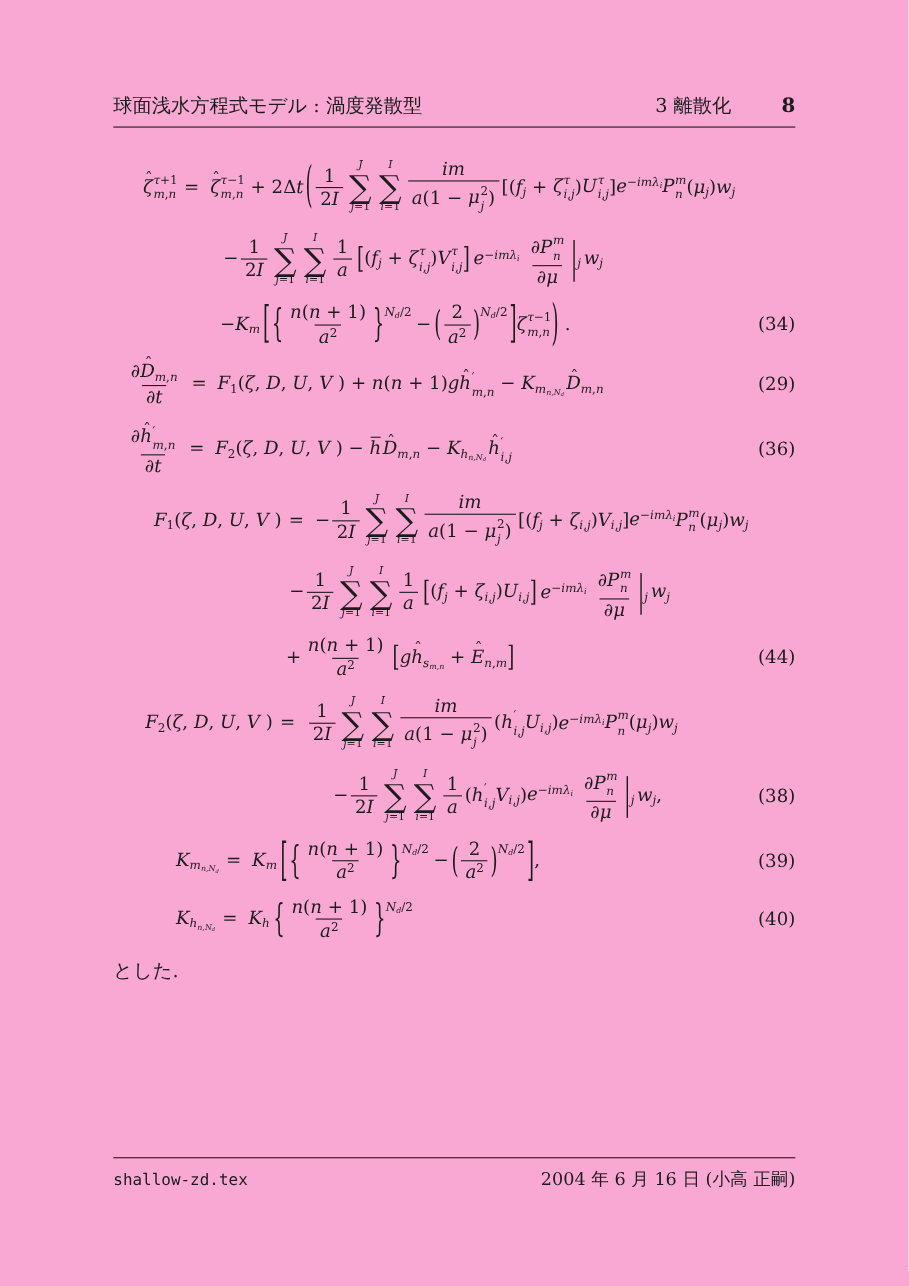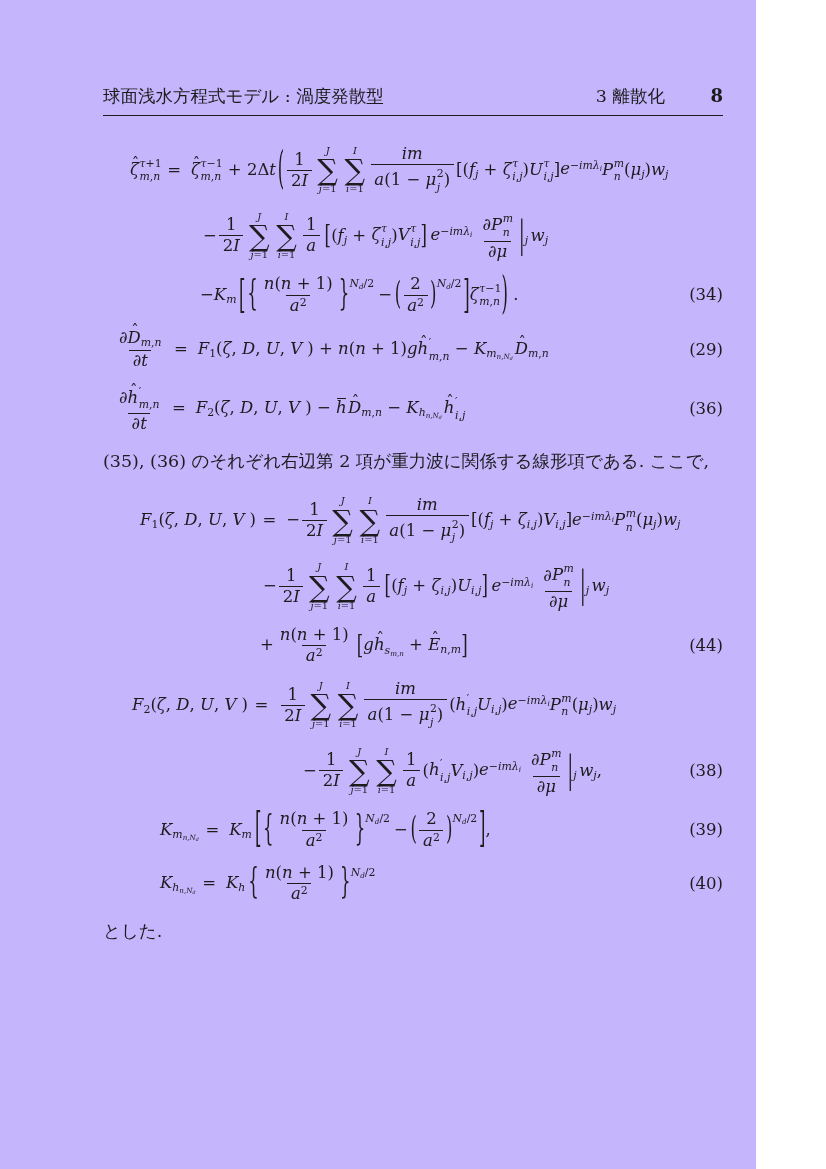--- a/index.html
+++ b/index.html
@@ -1,16 +1,16 @@
 <!DOCTYPE html>
 <html><head>
 <meta charset="utf-8">
 <style>
   html,body{margin:0;padding:0;background:#ffffff;}
-  .page{position:relative;width:756px;height:1169px;background:#c4b5fd;color:#1c1c1c;
+  .page{position:relative;width:826px;height:1169px;background:#f9a8d4;color:#1c1c1c;
         font-family:"DejaVu Serif","Liberation Serif",serif;overflow:hidden;}
   .content{position:absolute;left:103px;top:84px;width:620px;}
   header.running{display:flex;justify-content:space-between;align-items:baseline;
         border-bottom:1.6px solid #1c1c1c;padding-bottom:7px;font-size:17.5px;}
   .hright{white-space:nowrap;}
   .hsec{font-weight:normal;margin-right:40px;}
   .hpage{font-weight:bold;font-size:18px;}
   main{margin-top:29px;font-size:17.5px;}
   main p{margin:0 0 21px 0;line-height:1.52;text-align:justify;}
   p.closing{margin-top:6px;}
@@ -168,21 +168,20 @@
                         </span></span></span></span>
                   <span class="fden"><span class="mtxt"><span class="it">∂t</span></span></span>
                 </span><span class="msp" style="width: 0.4em;"></span><span class="mtxt"><span>=</span></span><span class="msp" style="width: 0.6em;"></span><span class="mscr"><span class="mtxt"><span class="it">F</span></span><span class="msub"><span class="mtxt"><span>2</span></span></span></span><span class="mtxt"><span>(</span><span class="it">ζ</span><span>, </span><span class="it">D</span><span>, </span><span class="it">U</span><span>, </span><span class="it">V</span><span> ) − </span></span><span class="macc"><span class="mbarline"></span><span class="maccb"><span class="mtxt"><span class="it">h</span></span></span></span><span class="msp" style="width: 0.08em;"></span><span class="mscr"><span class="macc"><span class="mhat">ˆ</span><span class="maccb"><span class="mtxt"><span class="it">D</span></span></span></span><span class="msub"><span class="mtxt"><span class="it">m</span><span>,</span><span class="it">n</span></span></span></span><span class="mtxt"><span> − </span></span><span class="mscr"><span class="mtxt"><span class="it">K</span></span><span class="msub"><span class="mscr"><span class="mtxt"><span class="it">h</span></span><span class="msub"><span class="mrow"><span class="mtxt"><span class="it">n</span><span>,</span></span><span class="mscr"><span class="mtxt"><span class="it">N</span></span><span class="msub"><span class="mtxt"><span class="it">d</span></span></span></span></span></span></span></span></span><span class="msp" style="width: 0.12em;"></span><span class="mscr"><span class="macc"><span class="mhat">ˆ</span><span class="maccb"><span class="mtxt"><span class="it">h</span></span></span></span><span class="mss">
                     <span class="mu"><span class="mtxt"><span>′</span></span></span>
                     <span class="md"><span class="mtxt"><span class="it">i</span><span>,</span><span class="it">j</span></span></span>
                   </span></span></span></span>
             <span class="eqno">(36)</span>
           </div>
         </div>
 
-      <p>(35), (36) のそれぞれ右辺第 2 項が重力波に関係する線形項である. ここで,</p>
 
       <div class="eq">
           <div class="eqline">
             <span class="eqbody" style="margin-left: 37px;"><span class="mrow"><span class="mscr"><span class="mtxt"><span class="it">F</span></span><span class="msub"><span class="mtxt"><span>1</span></span></span></span><span class="mtxt"><span>(</span><span class="it">ζ</span><span>, </span><span class="it">D</span><span>, </span><span class="it">U</span><span>, </span><span class="it">V</span><span> )</span></span><span class="msp" style="width: 0.4em;"></span><span class="mtxt"><span>=</span></span><span class="msp" style="width: 0.6em;"></span><span class="mtxt"><span>−</span></span><span class="mfrac">
                   <span class="fnum"><span class="mtxt"><span>1</span></span></span>
                   <span class="fden"><span class="mtxt"><span>2</span><span class="it">I</span></span></span>
                 </span><span class="msum">
                   <span class="slim"><span class="mtxt"><span class="it">J</span></span></span>
                   <span class="ssig">∑</span>
                   <span class="slim"><span class="mtxt"><span class="it">j</span><span>=1</span></span></span>
@@ -306,13 +305,17 @@
                   <span class="fden"><span class="mscr"><span class="mtxt"><span class="it">a</span></span><span class="msup"><span class="mtxt"><span>2</span></span></span></span></span>
                 </span><span class="mscr"><span class="mbig" style="transform: scaleY(2.1);">}</span><span class="mhisup"><span class="mrow"><span class="mscr"><span class="mtxt"><span class="it">N</span></span><span class="msub"><span class="mtxt"><span class="it">d</span></span></span></span><span class="mtxt"><span>/2</span></span></span></span></span></span></span>
             <span class="eqno">(40)</span>
           </div>
         </div>
 
       <p class="closing">とした.</p>
     </main>
   </div>
 
+  <footer class="docfooter">
+    <span class="ffile">shallow-zd.tex</span>
+    <span class="fdate">2004 年 6 月 16 日 (小高 正嗣)</span>
+  </footer>
 </div>
 
 </body></html>

